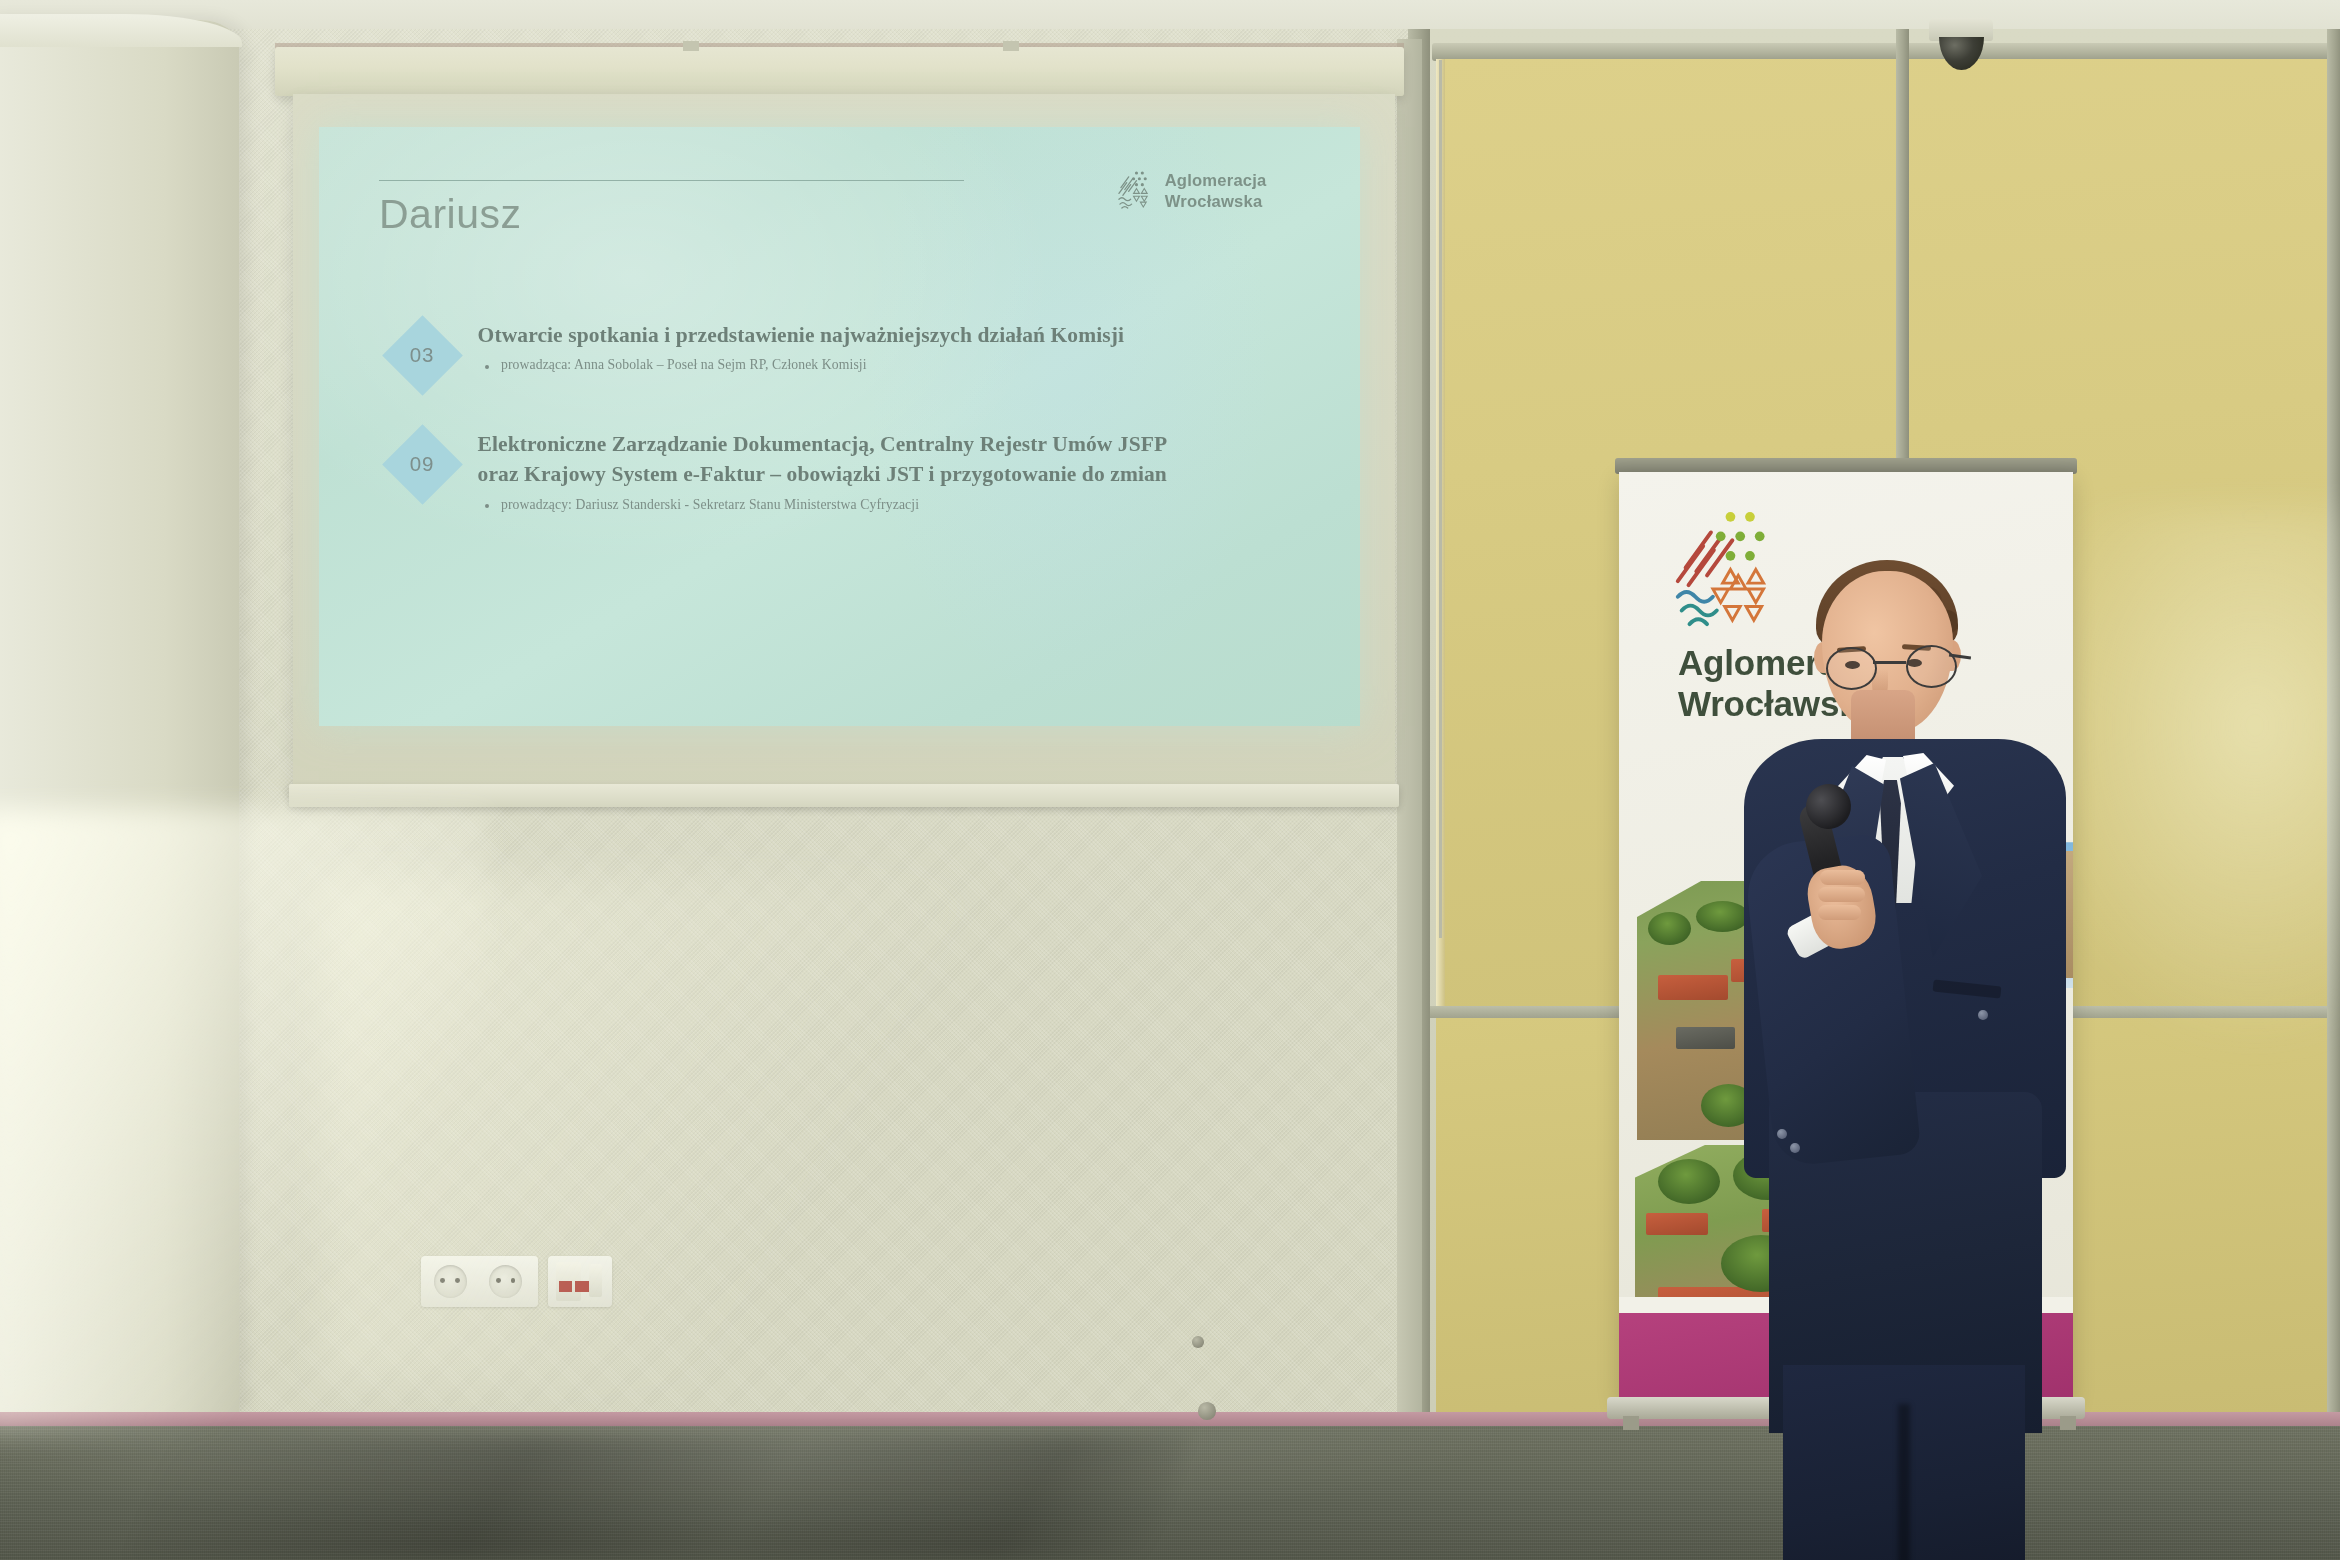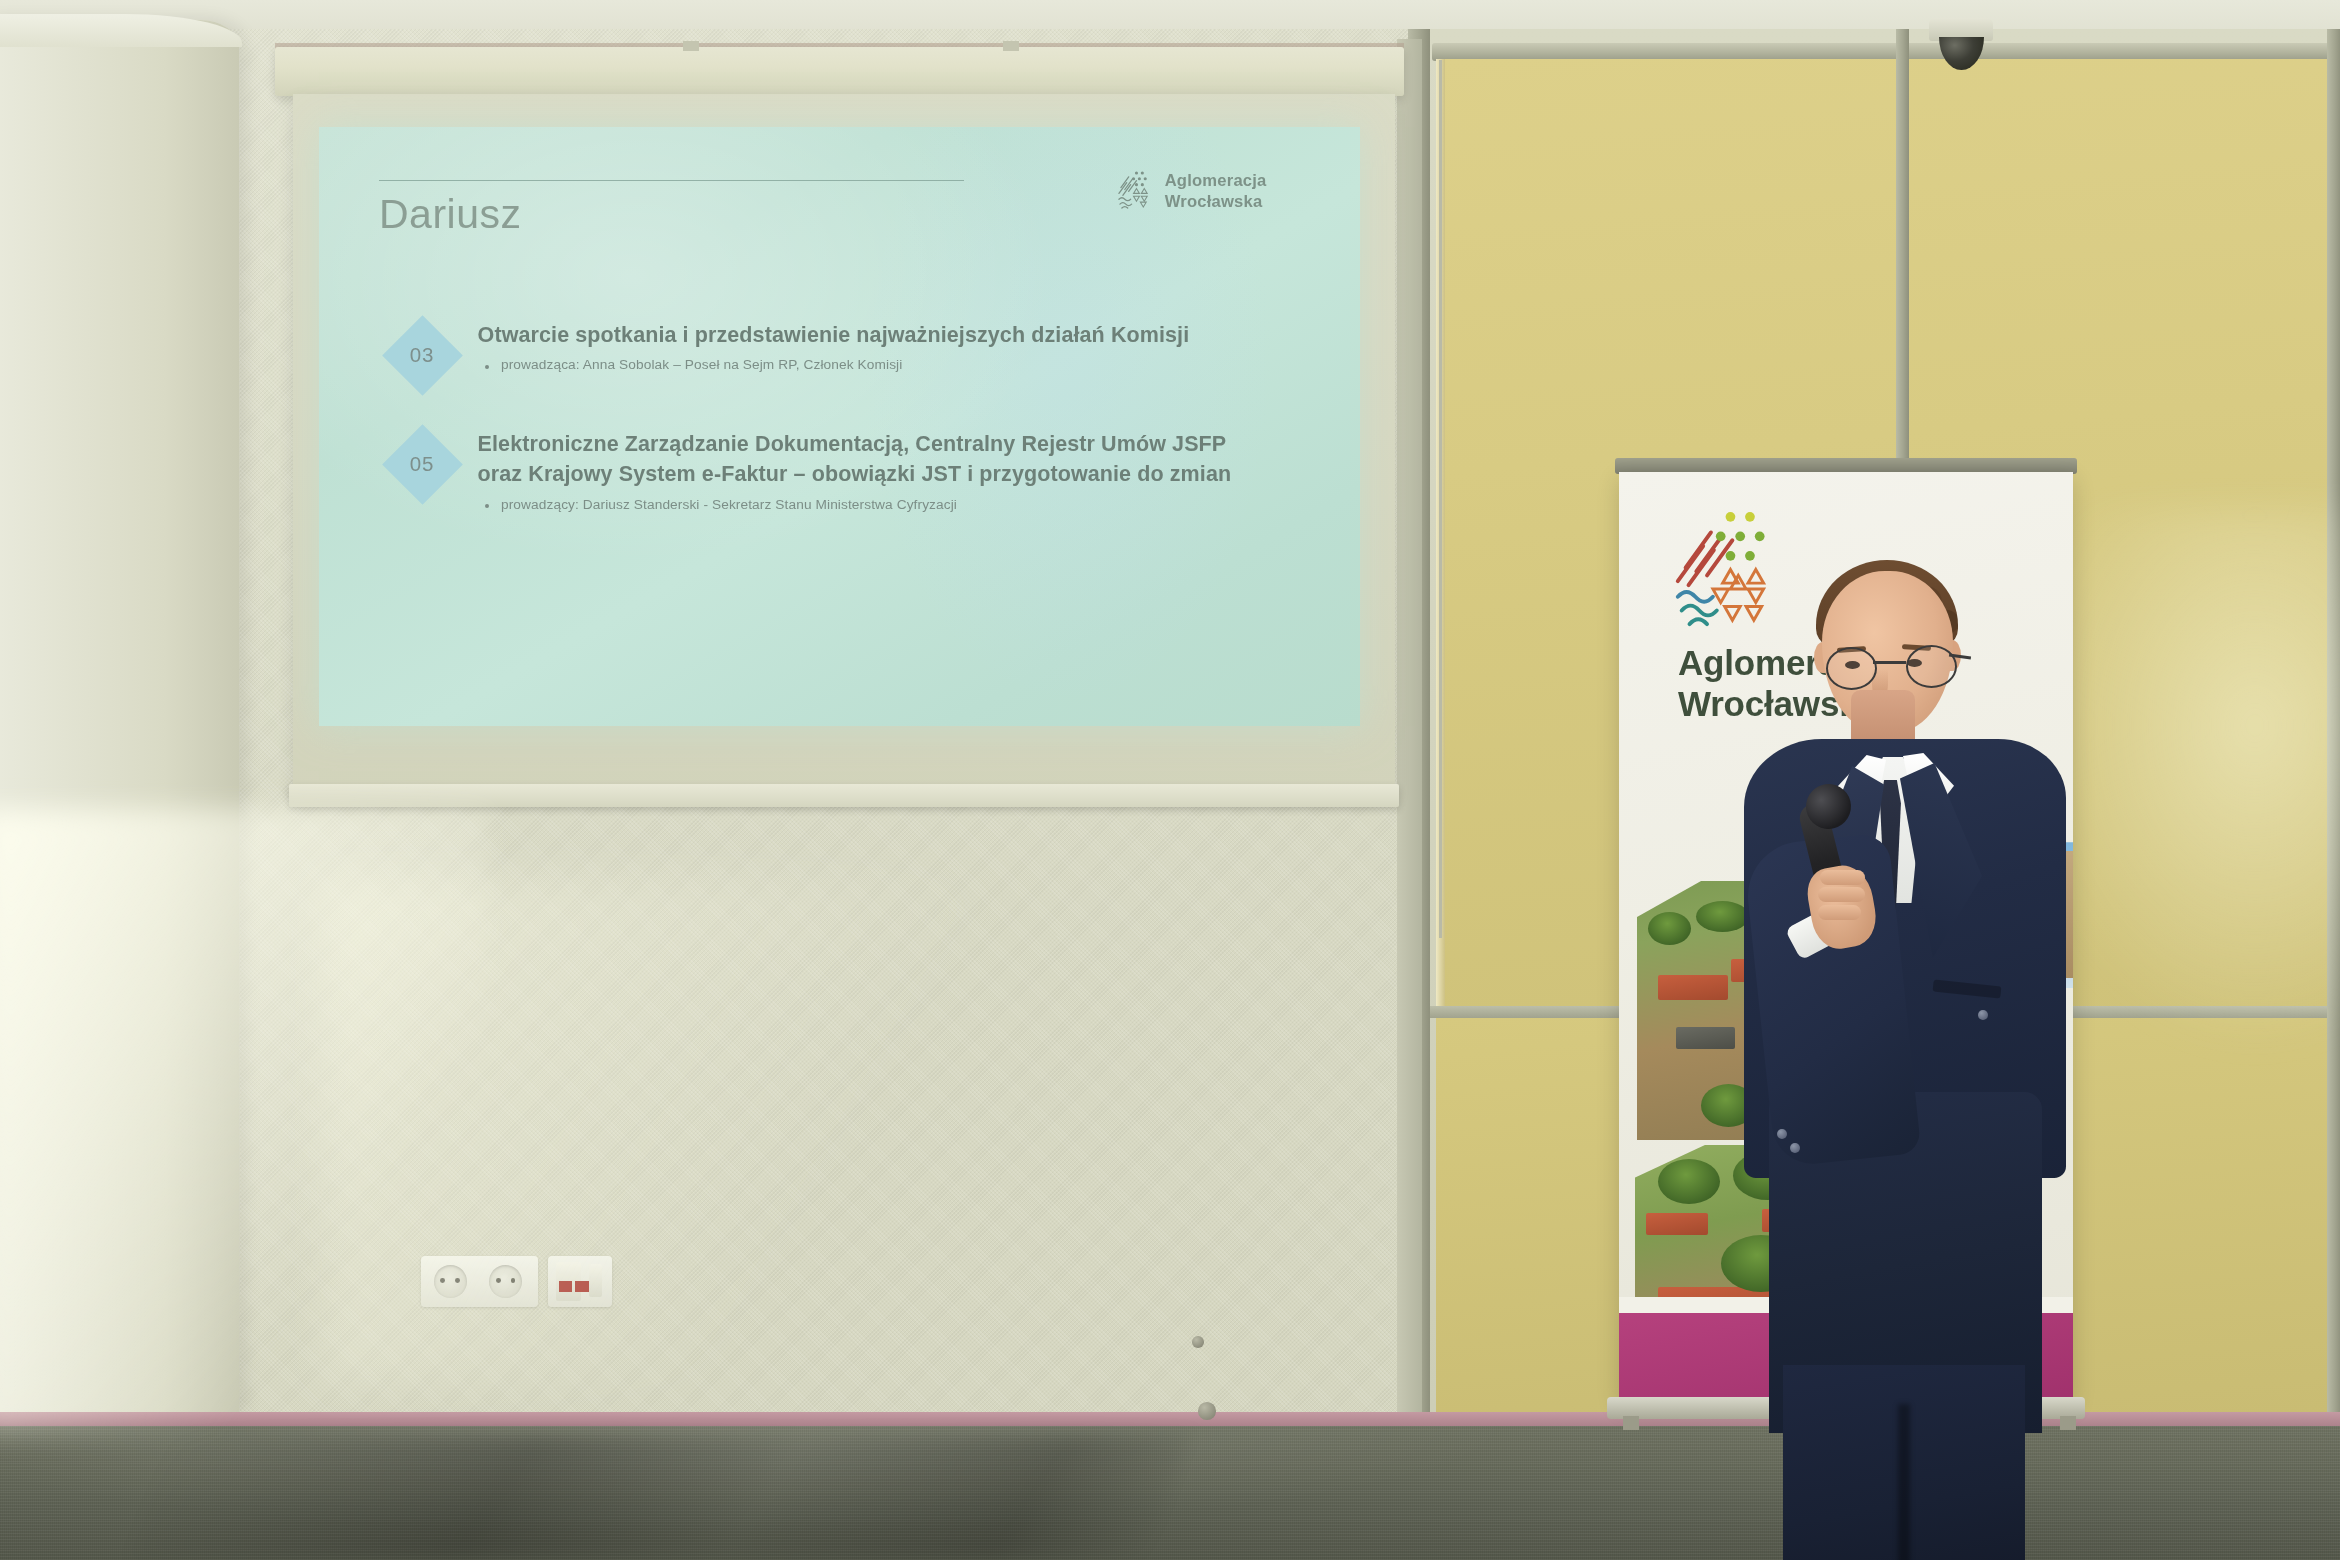--- a/index.html
+++ b/index.html
@@ -277,21 +277,21 @@
   .diamond-num {
     position: absolute;
     left: 0; top: 0;
     width: 57px; height: 57px;
     display: flex; align-items: center; justify-content: center;
     font-size: 20.5px;
     color: #7d8f8c;
     font-weight: 400;
     letter-spacing: 1px;
   }
-  .agenda-body { flex: 1 1 auto; padding-top: 2px; }
+  .agenda-body { flex: 1 1 auto; padding-top: 2px; font-family: Liberation Serif, serif; }
   .agenda-heading {
     font-size: 21.5px;
     line-height: 1.42;
     color: #6d8078;
     font-weight: 700;
     text-align: justify;
     text-justify: inter-word;
     letter-spacing: 0.1px;
   }
   .agenda-heading .l2 { display: block; text-align: left; }
@@ -803,21 +803,21 @@
           <div class="agenda-heading">
             <span>Otwarcie spotkania i przedstawienie najważniejszych działań Komisji</span>
           </div>
           <div class="agenda-sub">prowadząca: Anna Sobolak – Poseł na Sejm RP, Członek Komisji</div>
         </div>
       </div>
 
       <div class="agenda-item">
         <div class="diamond">
           <div class="diamond-shape"></div>
-          <div class="diamond-num">05</div>
+          <div class="diamond-num">09</div>
         </div>
         <div class="agenda-body">
           <div class="agenda-heading">
             <span>Elektroniczne Zarządzanie Dokumentacją, Centralny Rejestr Umów JSFP</span>
             <span class="l2">oraz Krajowy System e-Faktur – obowiązki JST i przygotowanie do zmian</span>
           </div>
           <div class="agenda-sub">prowadzący: Dariusz Standerski - Sekretarz Stanu Ministerstwa Cyfryzacji</div>
         </div>
       </div>
 

